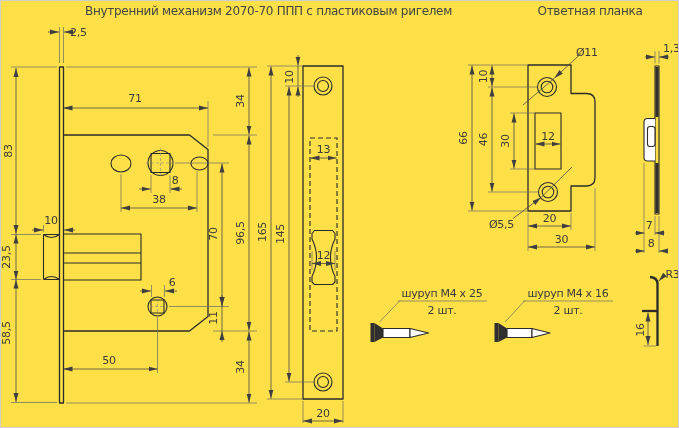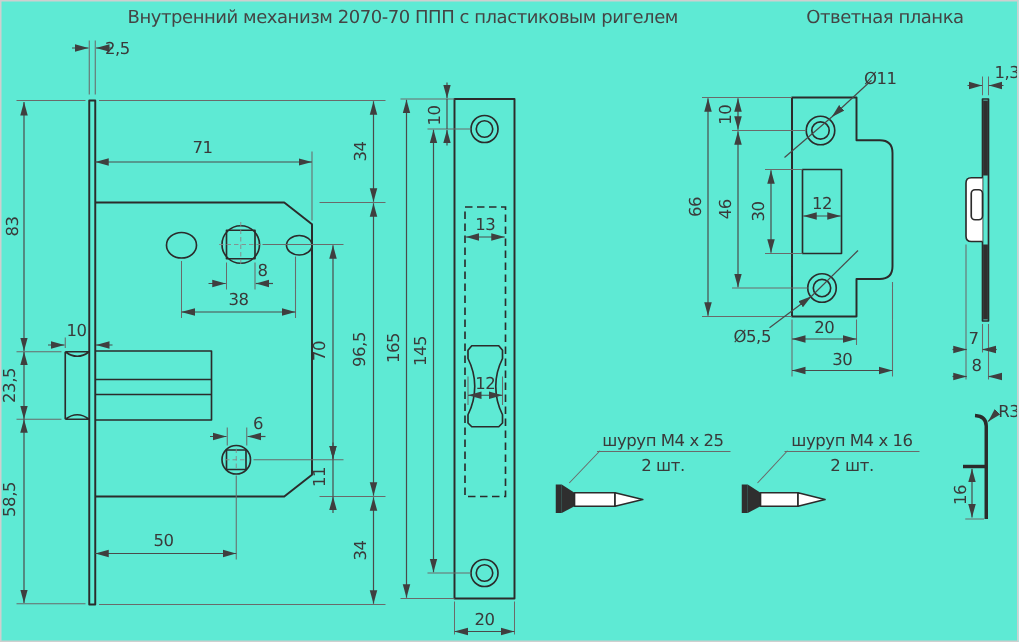--- a/index.html
+++ b/index.html
@@ -1,16 +1,16 @@
 <!DOCTYPE html>
 <html><head>
 <meta charset="utf-8">
 <style>
   html,body{margin:0;padding:0;background:#e9e9e9;}
-  .canvas{width:679px;height:428px;background:#5eead4;border:1px solid #cfcfcf;box-sizing:border-box;position:relative;overflow:hidden;}
+  .canvas{width:679px;height:428px;background:#fde047;border:1px solid #cfcfcf;box-sizing:border-box;position:relative;overflow:hidden;}
   svg{display:block;}
   text{font-family:"DejaVu Sans",sans-serif;font-size:11px;fill:#3a3a3a;letter-spacing:-0.3px;}
   .title{font-size:12px;fill:#444;}
   .geo{stroke:#2b2b2b;stroke-width:1.3;fill:none;stroke-linejoin:round;}
   .geo2{stroke:#2b2b2b;stroke-width:1.1;fill:none;stroke-linejoin:round;}
   .geow{stroke:#2b2b2b;stroke-width:1.1;fill:#fff;stroke-linejoin:round;}
   .thin{stroke:#6a6a6a;stroke-width:0.7;fill:none;}
   .dim{stroke:#4a4a4a;stroke-width:0.8;fill:none;}
   .dash{stroke:#2b2b2b;stroke-width:1.1;fill:none;stroke-dasharray:5 3;}
   .cl{stroke:#888;stroke-width:0.6;fill:none;stroke-dasharray:3 2;}

